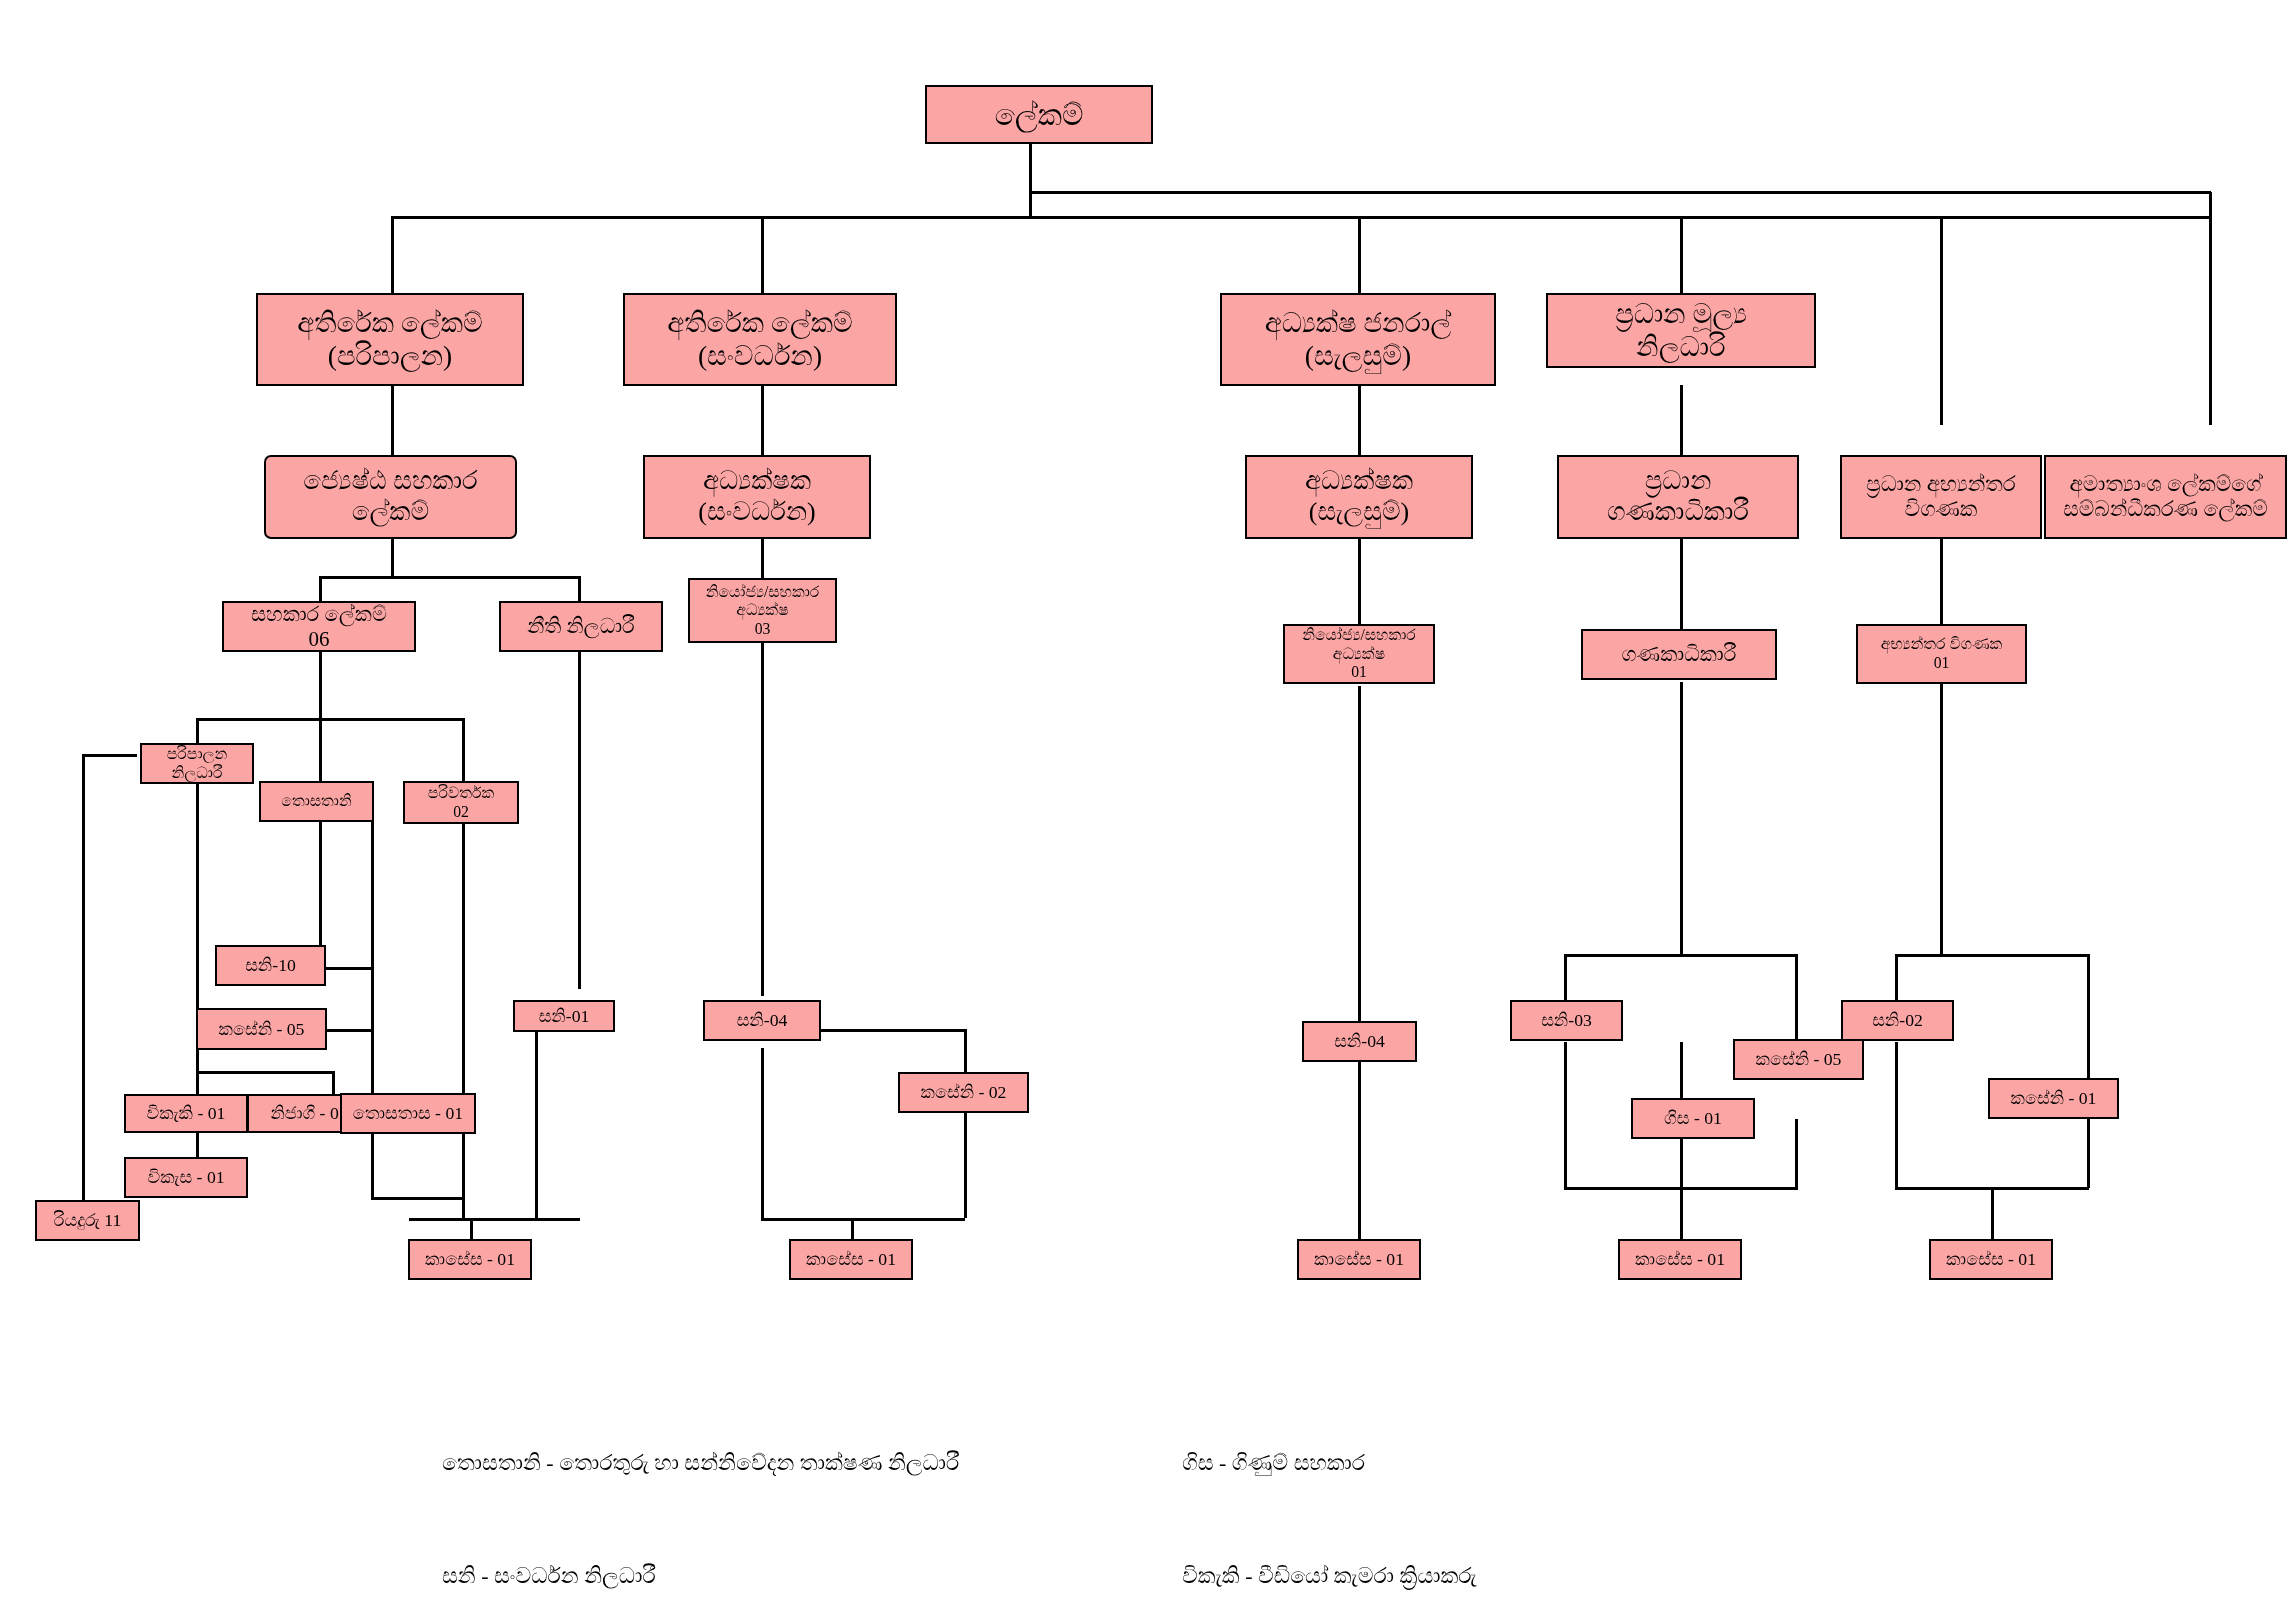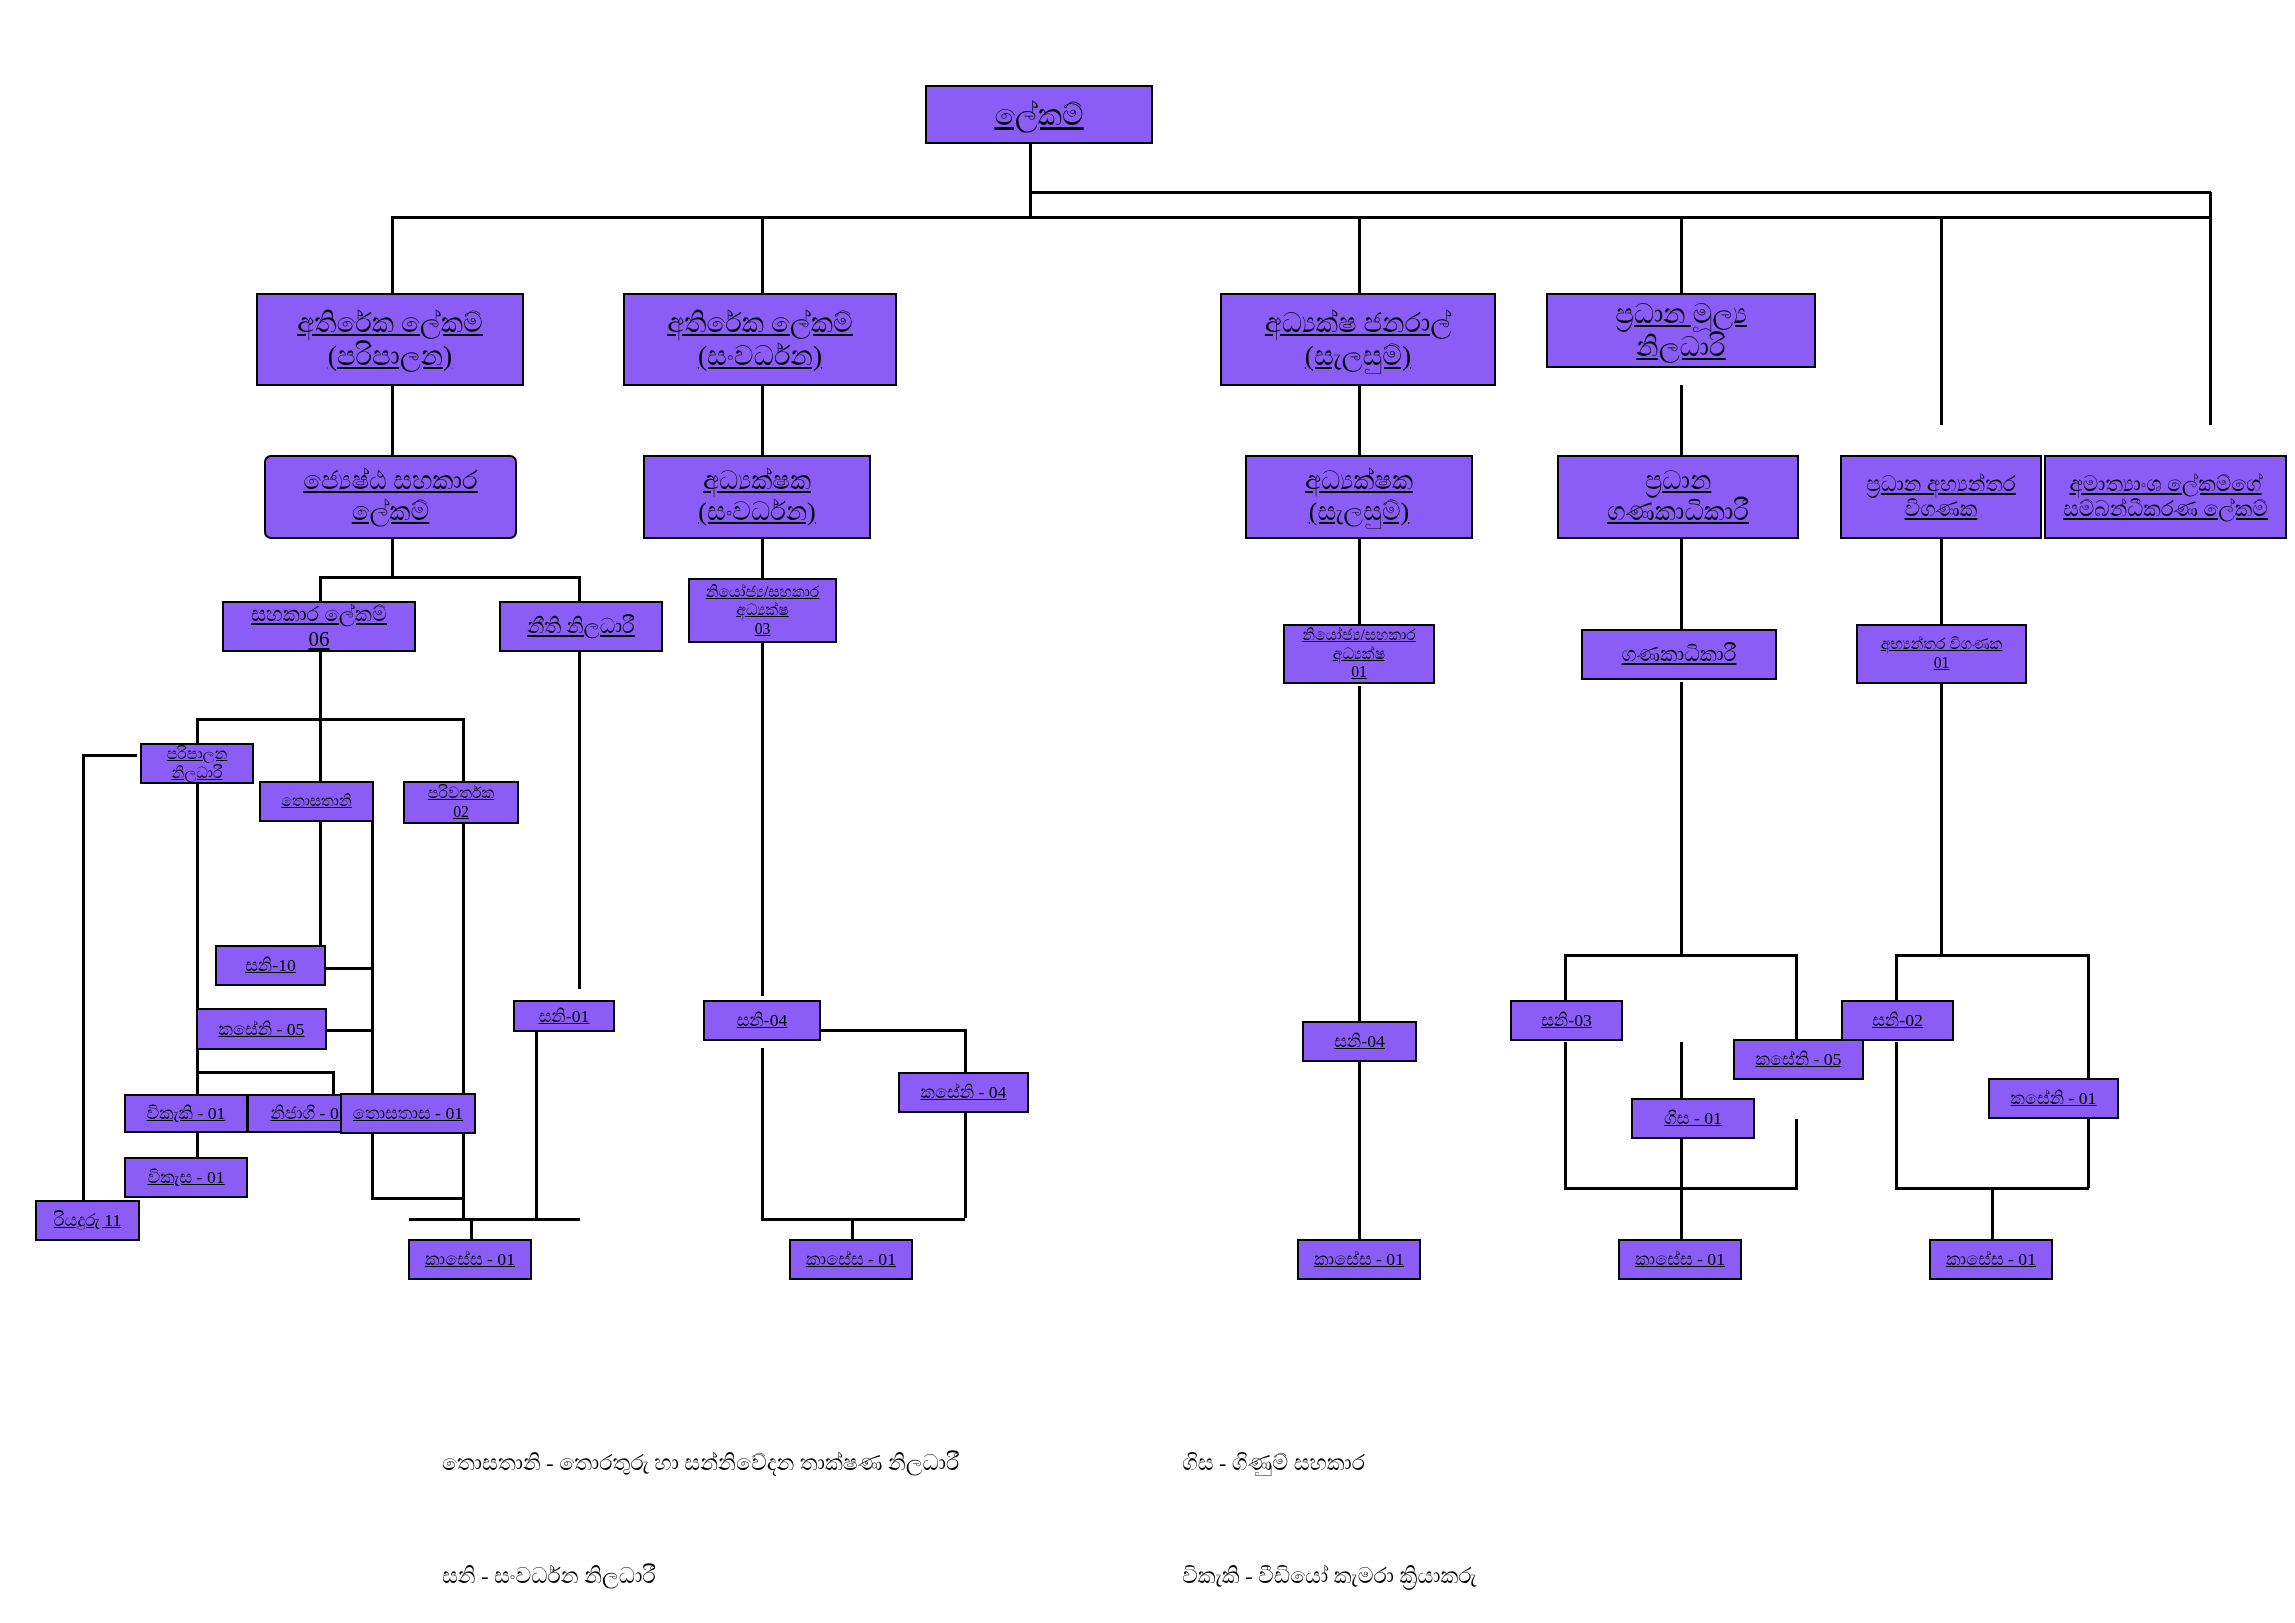--- a/index.html
+++ b/index.html
@@ -17,30 +17,29 @@
     width: 2295px;
     height: 1623px;
     background: #ffffff;
     overflow: hidden;
   }
   
   .node {
     position: absolute;
     box-sizing: border-box;
     border: 2.6px solid #000000;
-    background: #8b5cf6;
+    background: #fca5a5;
     display: flex;
     align-items: center;
     justify-content: center;
     text-align: center;
     line-height: 1.18;
     z-index: 5;
     padding: 1.3px 2.6px;
     white-space: pre-line;
-    text-decoration: underline;
   }
   .node.lvl1 { font-size: 30px; }
   .node.lvl2 { font-size: 27.5px; }
   .node.lvl3 { font-size: 26px; }
   .node.lvl3s { font-size: 21.6px; }
   .node.lvl4 { font-size: 21px; }
   .node.small { font-size: 17.7px; border-width: 2.6px; }
   .node.tiny { font-size: 15.7px; border-width: 2.6px; }
 
   
@@ -226,21 +225,21 @@
   <div class="node small" style="left:703px; top:1000px; width:118px; height:41px;">සනි-04</div>
 
   <div class="node small" style="left:1302px; top:1021px; width:115px; height:41px;">සනි-04</div>
 
   <div class="node small" style="left:1510px; top:1000px; width:113px; height:41px;">සනි-03</div>
 
   <div class="node small" style="left:1841px; top:1000px; width:113px; height:41px;">සනි-02</div>
 
   <div class="node small" style="left:196px; top:1008px; width:131px; height:42px;">කසේනි - 05</div>
 
-  <div class="node small" style="left:898px; top:1072px; width:131px; height:41px;">කසේනි - 04</div>
+  <div class="node small" style="left:898px; top:1072px; width:131px; height:41px;">කසේනි - 02</div>
 
   <div class="node small" style="left:1733px; top:1039px; width:131px; height:41px;">කසේනි - 05</div>
 
   <div class="node small" style="left:1988px; top:1078px; width:131px; height:41px;">කසේනි - 01</div>
 
   <div class="node small" style="left:124px; top:1094px; width:124px; height:39px;">විකැකි - 01</div>
 
   <div class="node small" style="left:247px; top:1094px; width:124px; height:39px;">නිජාගි - 01</div>
 
   <div class="node small" style="left:340px; top:1093px; width:136px; height:41px;">තොසතාස - 01</div>

